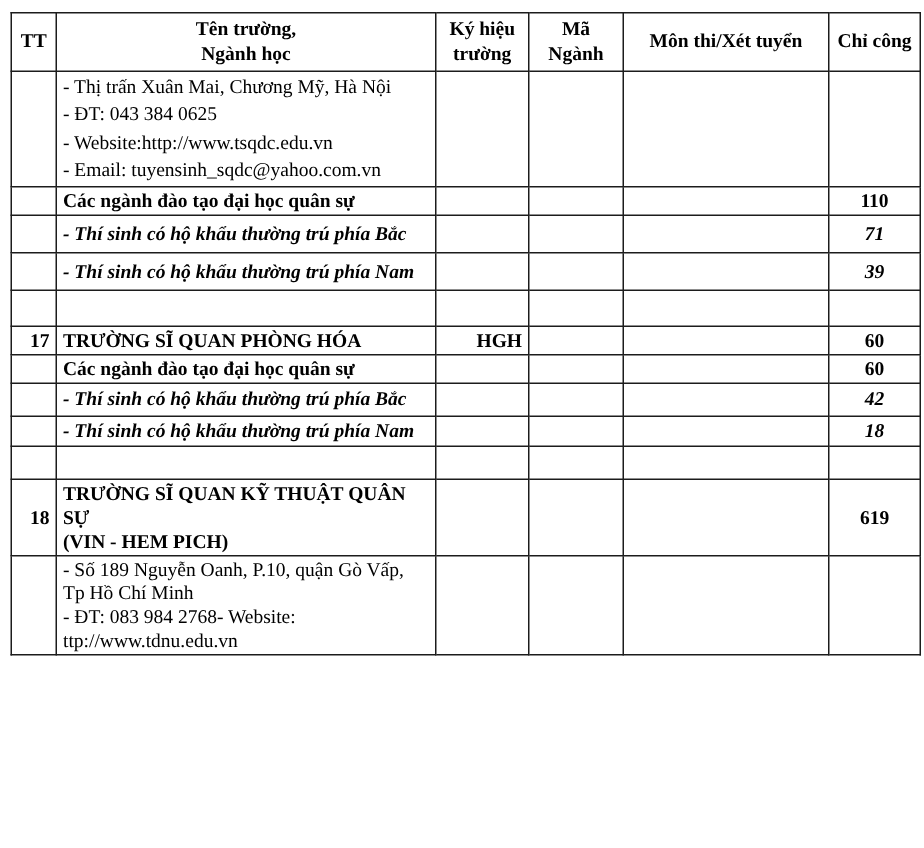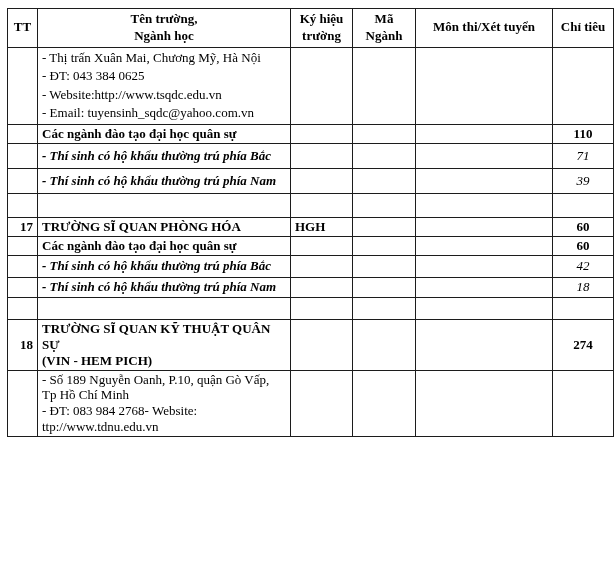--- a/index.html
+++ b/index.html
@@ -25,30 +25,30 @@
   }
   .doc th {
     font-weight: bold;
     text-align: center;
     line-height: 1.3;
     white-space: pre-line;
     padding: 2px 2px;
   }
   
   .c-tt     { text-align: right; padding: 1px 1px; }
-  .c-code   { text-align: left; }
+  .c-code   { text-align: right; }
   .c-major  { text-align: center; font-size: 12.5px; }
   .c-subj   { text-align: left; font-size: 12.5px; line-height: 1.3; }
   .c-quota  { text-align: center; }
   .c-name   { text-align: left; padding-left: 6px; }
   
   .pre  { white-space: pre-line; }
   .b    { font-weight: bold; }
   .bi   { font-weight: bold; font-style: italic; }
-  .i    { font-style: italic; font-weight: normal; }
+  .i    { font-style: italic; font-weight: bold; }
   .addr        { font-size: 12.4px; line-height: 1.42; vertical-align: middle; }
   .addr-sparse { font-size: 12.4px; line-height: 1.78; }
   .addr-tight  { font-size: 12.4px; line-height: 1.22; }
   .school { font-weight: bold; font-size: 13.2px; }
   .vtop   { vertical-align: top; }
 </style>
 </head>
 <body>
 
 <div class="page">
@@ -64,21 +64,21 @@
     <thead>
       <tr style="height:37px">
         <th>TT</th>
         <th>Tên trường,
 Ngành học</th>
         <th>Ký hiệu
 trường</th>
         <th>Mã
 Ngành</th>
         <th>Môn thi/Xét tuyển</th>
-        <th>Chỉ tiêu</th>
+        <th>Chỉ công</th>
       </tr>
     </thead>
     <tbody>
       <tr style="height:72px">
         <td class="c-tt"></td>
         <td class="c-name pre addr">- Thị trấn Xuân Mai, Chương Mỹ, Hà Nội
 - ĐT: 043 384 0625
 - Website:http://www.tsqdc.edu.vn
 - Email: tuyensinh_sqdc@yahoo.com.vn</td>
         <td class="c-code"></td>
@@ -158,21 +158,21 @@
         <td class="c-subj"></td>
         <td class="c-quota"></td>
       </tr>
       <tr style="height:30px">
         <td class="c-tt b vtop">18</td>
         <td class="c-name school pre">TRƯỜNG SĨ QUAN KỸ THUẬT QUÂN SỰ
 (VIN - HEM PICH)</td>
         <td class="c-code b"></td>
         <td class="c-major"></td>
         <td class="c-subj"></td>
-        <td class="c-quota b">274</td>
+        <td class="c-quota b">619</td>
       </tr>
       <tr style="height:46px">
         <td class="c-tt"></td>
         <td class="c-name pre addr-tight">- Số 189 Nguyễn Oanh, P.10, quận Gò Vấp, Tp Hồ Chí Minh
 - ĐT: 083 984 2768- Website: ttp://www.tdnu.edu.vn</td>
         <td class="c-code"></td>
         <td class="c-major"></td>
         <td class="c-subj"></td>
         <td class="c-quota"></td>
       </tr>

